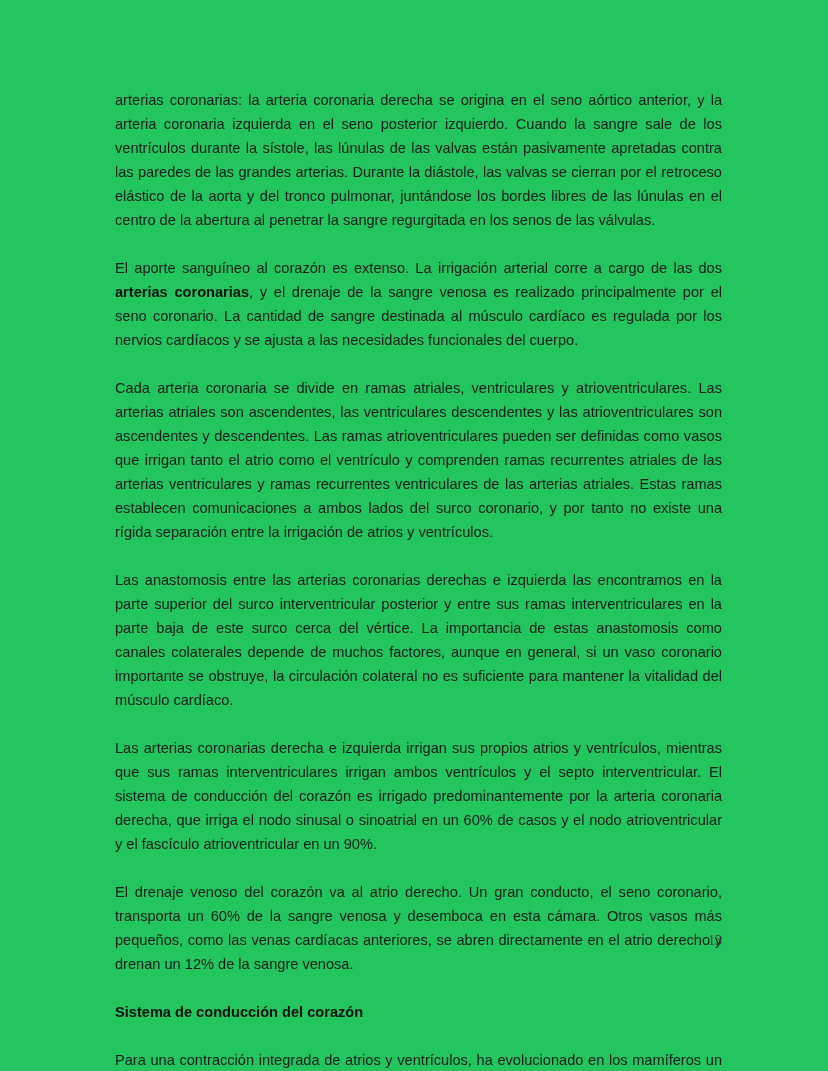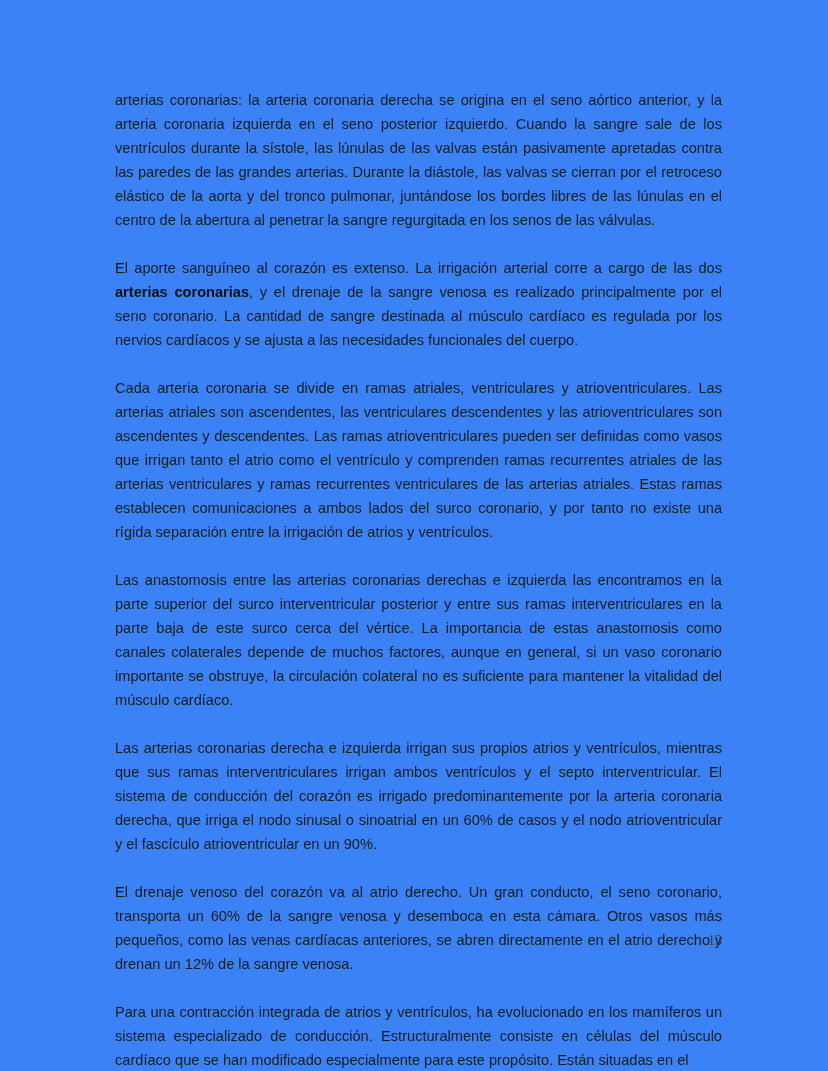--- a/index.html
+++ b/index.html
@@ -6,21 +6,21 @@
   html, body {
     margin: 0;
     padding: 0;
     background: #ffffff;
   }
 
   .page {
     position: relative;
     width: 828px;
     height: 1071px;
-    background: #3b82f6;
+    background: #22c55e;
     margin: 0 auto;
     overflow: hidden;
     box-sizing: border-box;
   }
 
   .text-column {
     position: absolute;
     left: 115px;
     top: 88px;
     width: 607px;
@@ -84,20 +84,21 @@
     <p class="para"><span>El aporte sanguíneo al corazón es extenso. La irrigación arterial corre a cargo de las dos </span><span class="bold-run">arterias coronarias</span><span>, y el drenaje de la sangre venosa es realizado principalmente por el seno coronario. La cantidad de sangre destinada al músculo cardíaco es regulada por los nervios cardíacos y se ajusta a las necesidades funcionales del cuerpo.</span></p>
 
     <p class="para">Cada arteria coronaria se divide en ramas atriales, ventriculares y atrioventriculares. Las arterias atriales son ascendentes, las ventriculares descendentes y las atrioventriculares son ascendentes y descendentes. Las ramas atrioventriculares pueden ser definidas como vasos que irrigan tanto el atrio como el ventrículo y comprenden ramas recurrentes atriales de las arterias ventriculares y ramas recurrentes ventriculares de las arterias atriales. Estas ramas establecen comunicaciones a ambos lados del surco coronario, y por tanto no existe una rígida separación entre la irrigación de atrios y ventrículos.</p>
 
     <p class="para">Las anastomosis entre las arterias coronarias derechas e izquierda las encontramos en la parte superior del surco interventricular posterior y entre sus ramas interventriculares en la parte baja de este surco cerca del vértice. La importancia de estas anastomosis como canales colaterales depende de muchos factores, aunque en general, si un vaso coronario importante se obstruye, la circulación colateral no es suficiente para mantener la vitalidad del músculo cardíaco.</p>
 
     <p class="para">Las arterias coronarias derecha e izquierda irrigan sus propios atrios y ventrículos, mientras que sus ramas interventriculares irrigan ambos ventrículos y el septo interventricular. El sistema de conducción del corazón es irrigado predominantemente por la arteria coronaria derecha, que irriga el nodo sinusal o sinoatrial en un 60% de casos y el nodo atrioventricular y el fascículo atrioventricular en un 90%.</p>
 
     <p class="para">El drenaje venoso del corazón va al atrio derecho. Un gran conducto, el seno coronario, transporta un 60% de la sangre venosa y desemboca en esta cámara. Otros vasos más pequeños, como las venas cardíacas anteriores, se abren directamente en el atrio derecho y drenan un 12% de la sangre venosa.</p>
 
+    <h2 class="section-heading">Sistema de conducción del corazón</h2>
 
     <p class="para no-justify-last">Para una contracción integrada de atrios y ventrículos, ha evolucionado en los mamíferos un sistema especializado de conducción. Estructuralmente consiste en células del músculo cardíaco que se han modificado especialmente para este propósito. Están situadas en el</p>
 
   </div>
 
   <div class="page-number">13</div>
 
 </div>
 
 </body></html>

